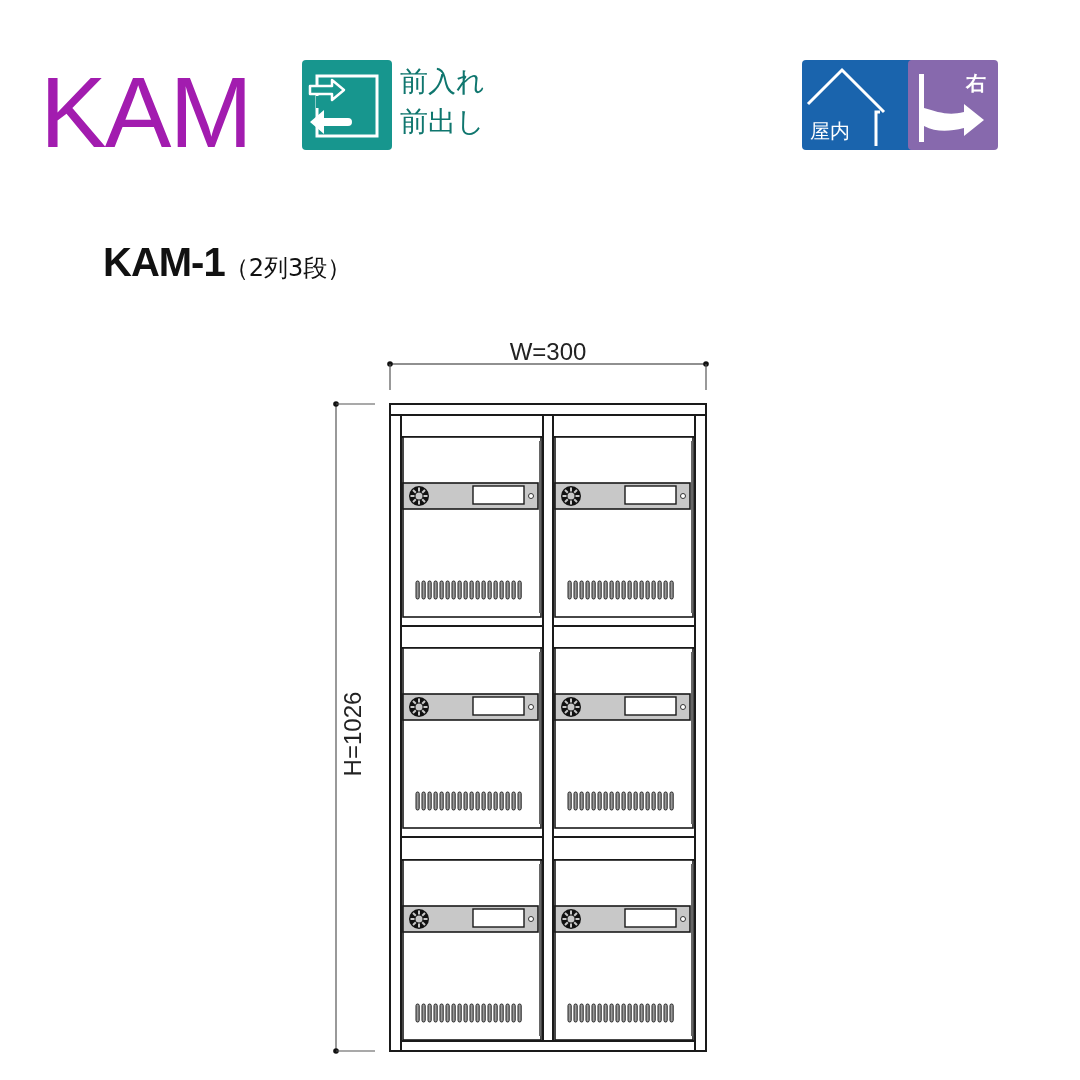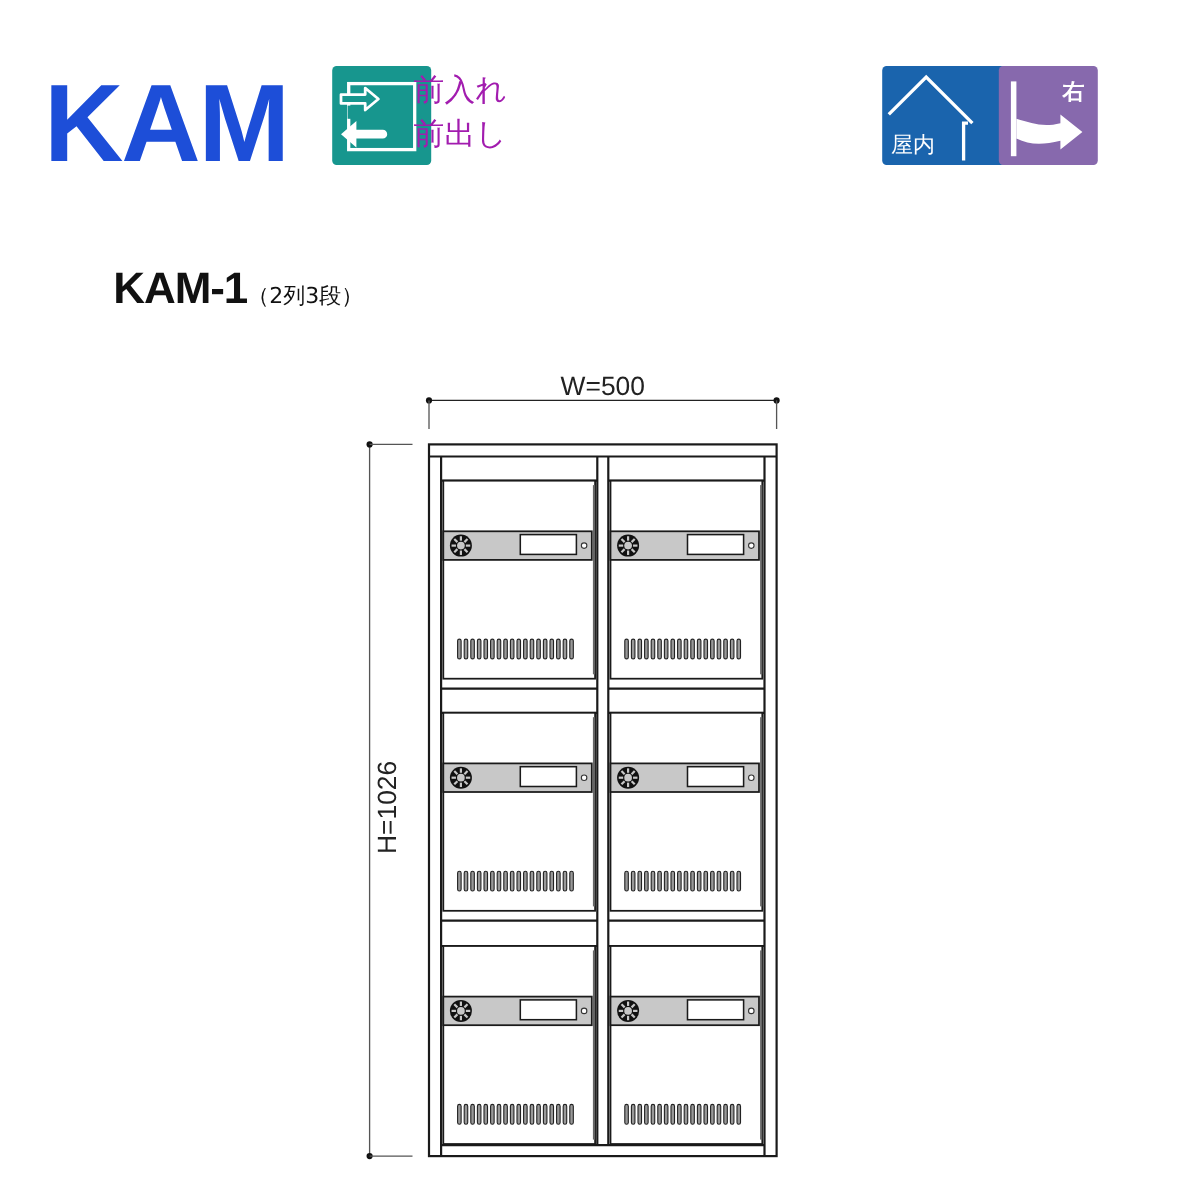--- a/index.html
+++ b/index.html
@@ -1,26 +1,26 @@
 <!DOCTYPE html>
 <html><head>
 <meta charset="utf-8">
 <style>
   html, body { margin: 0; padding: 0; background: #ffffff; }
   body { width: 1080px; height: 1080px; position: relative; overflow: hidden;
          font-family: "Liberation Sans", "DejaVu Sans", sans-serif; }
   .abs { position: absolute; }
-  .brand { left: 40px; top: 62px; font-size: 100px; line-height: 100px; color: #1d4ed8;
-           font-weight: 700; letter-spacing: -2px; }
+  .brand { left: 40px; top: 62px; font-size: 100px; line-height: 100px; color: #a21caf;
+           font-weight: 400; letter-spacing: -2px; }
   .icon-box { border-radius: 4px; }
-  .fm-text { left: 376px; top: 62px; font-family: "DejaVu Sans", sans-serif; font-size: 28px; line-height: 40px; color: #a21caf; }
+  .fm-text { left: 400px; top: 62px; font-family: "DejaVu Sans", sans-serif; font-size: 28px; line-height: 40px; color: #0f766e; }
   .fm-text .l1 { font-weight: 400; }
   .fm-text .l2 { font-weight: 400; }
   .model { left: 103px; top: 238px; font-size: 40px; line-height: 48px; color: #111; font-weight: 700; letter-spacing: -1px; }
-  .model .sub { font-weight: 400; font-size: 20px; letter-spacing: 0; font-family: "DejaVu Sans", sans-serif; }
+  .model .sub { font-weight: 400; font-size: 24px; letter-spacing: 0; font-family: "DejaVu Sans", sans-serif; }
   .dim-w { left: 390px; top: 338px; width: 316px; text-align: center; font-size: 24px; color: #222; }
   .dim-h { left: 303px; top: 720px; font-size: 24px; color: #222; transform: rotate(-90deg); transform-origin: center; width: 100px; text-align: center; }
 </style>
 </head>
 <body>
 
 <div class="abs brand">KAM</div>
 
 <div class="abs icon-box" style="left:302px;top:60px;width:90px;height:90px;background:#17968e;">
   <svg width="90" height="90" viewBox="0 0 90 90">
@@ -48,21 +48,21 @@
     <rect x="11" y="14" width="5" height="68" fill="#fff"></rect>
     <path d="M16 48 C30 52 40 56 56 52 V44 L76 60 L56 76 V68 C40 72 28 72 16 66 Z" fill="#fff"></path>
   </svg>
   <div class="abs" style="left:58px;top:10px;font-size:20px;font-weight:700;color:#fff;font-family:'DejaVu Sans',sans-serif;">右</div>
 </div>
 
 <div class="abs model">
   <span>KAM-1</span><span class="sub">（2列3段）</span>
 </div>
 
-<div class="abs dim-w">W=500</div>
+<div class="abs dim-w">W=300</div>
 <div class="abs dim-h">H=1026</div>
 
 <svg class="abs" style="left:0;top:0;" width="1080" height="1080" viewBox="0 0 1080 1080">
   <defs>
     <g id="dial">
       <circle cx="0" cy="0" r="10" fill="#111"></circle>
       <circle cx="0" cy="0" r="3.5" fill="#c8c8c8"></circle>
       <g fill="#c8c8c8">
         <rect x="-1" y="-8.5" width="2" height="4"></rect>
         <rect x="-1" y="4.5" width="2" height="4"></rect>

